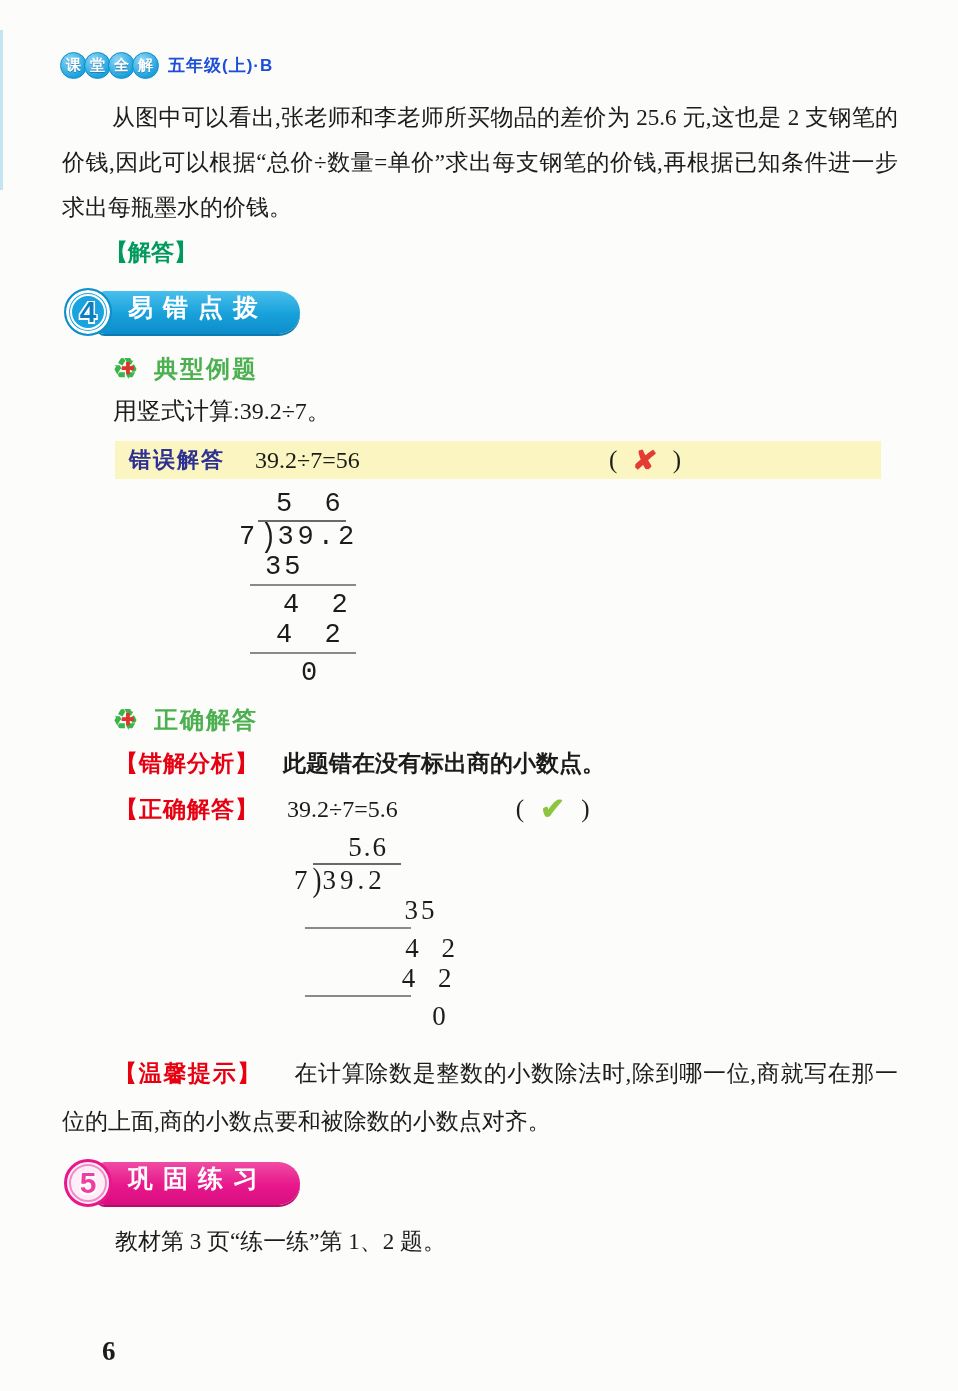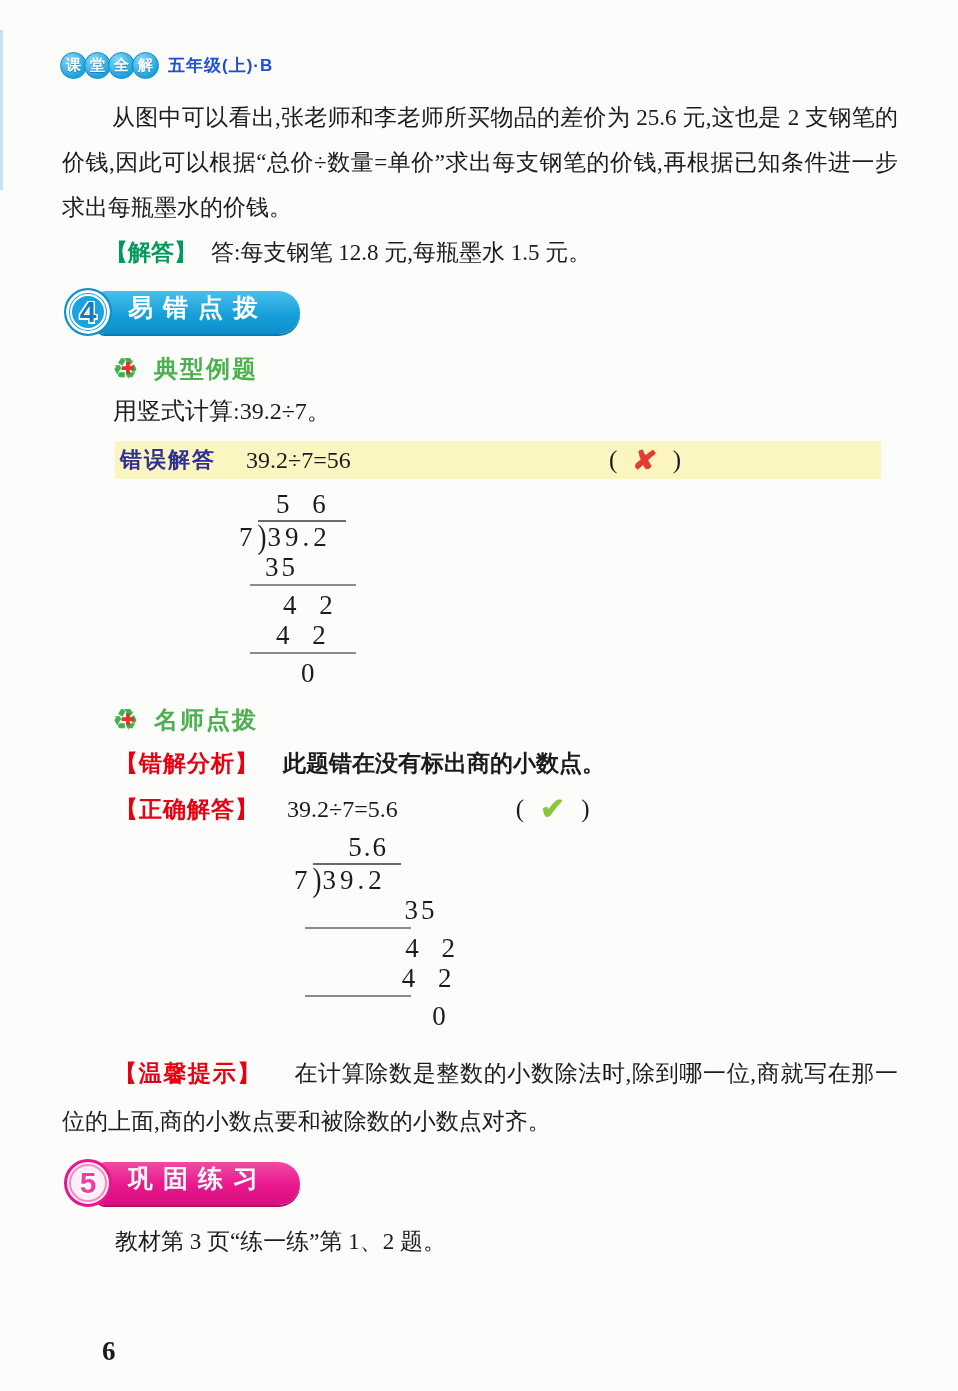--- a/index.html
+++ b/index.html
@@ -29,21 +29,21 @@
   .edition { margin-left: 12px; font-family: "Liberation Sans", sans-serif; font-weight: bold; font-size: 17px; color: #1d4ed8; letter-spacing: 1px; }
 
   
   .intro {
     margin: 16px 60px 0 62px;
     font-size: 23px; line-height: 45px;
     text-align: justify; text-indent: 50px;
   }
 
   
-  .answer { display: flex; margin: 0 60px 0 105px; font-size: 23px; line-height: 45px; }
+  .answer { display: flex; margin: 0 60px 0 105px; font-size: 23px; line-height: 45px; flex-direction: column; }
   .answer-label { color: #009a5c; font-weight: bold; font-family: "Liberation Sans", sans-serif; white-space: nowrap; margin-right: 14px; }
   .answer-lines div { white-space: nowrap; }
 
   
   .section-badge { display: flex; align-items: center; margin: 12px 0 0 64px; height: 50px; }
   .badge-circle {
     width: 48px; height: 48px; border-radius: 50%;
     display: flex; align-items: center; justify-content: center;
     position: relative; z-index: 2;
   }
@@ -70,30 +70,30 @@
   .recycle .plus { position: absolute; left: 50%; top: 46%; transform: translate(-50%, -50%); color: #e0332b; font-size: 16px; font-weight: 900; font-family: "Liberation Sans", sans-serif; }
   .subhead-title { color: #4cb050; font-family: "Liberation Sans", sans-serif; font-weight: bold; font-size: 24px; letter-spacing: 2px; }
 
   .problem { margin: 10px 0 0 113px; font-size: 24px; }
 
   
   .banner {
     margin: 14px 0 0 115px; width: 766px; height: 38px;
     background: #faf5c1; display: flex; align-items: center;
   }
-  .banner-label { font-family: "Liberation Sans", sans-serif; font-weight: bold; color: #2e3192; font-size: 22px; margin-left: 5px; letter-spacing: 2px; }
+  .banner-label { font-family: "Liberation Sans", sans-serif; font-weight: bold; color: #2e3192; font-size: 22px; margin-left: 14px; letter-spacing: 2px; }
   .banner-expr { font-size: 24px; margin-left: 30px; }
   .mark-wrap { display: flex; align-items: center; gap: 16px; font-size: 25px; }
   .banner .mark-wrap { margin-left: auto; margin-right: 200px; }
   .cross { color: #e43b34; font-weight: 900; font-size: 28px; transform: rotate(8deg); }
   .check { color: #8cc63f; font-weight: 900; font-size: 30px; }
 
   
   .longdiv { font-size: 27px; line-height: 30px; color: #1c1c1c; width: 230px; }
-  .ld1 { margin: 10px 0 0 237px; }
+  .ld1 { margin: 10px 0 0 237px; font-family: Liberation Mono, monospace; }
   .ld2 { margin: 6px 0 0 292px; text-align: center; }
   .ld-quot { margin-left: 21px; width: 88px; border-bottom: 2px solid #6a6a6a; padding: 0 0 1px 18px; white-space: pre; }
   .ld1 .ld-quot { word-spacing: 16px; }
   .ld2 .ld-quot { letter-spacing: 2px; padding-left: 22px; }
   .ld-row2 { display: flex; align-items: flex-start; }
   .ld-divisor { margin-left: 2px; }
   .ld-bracket { display: inline-block; transform: scaleY(1.25); margin: 0 1px 0 5px; }
   .ld-dividend { letter-spacing: 4px; }
   .ld-s1 { margin-left: 28px; letter-spacing: 3px; }
   .ld-line { height: 2px; background: #8a8a8a; width: 106px; margin: 2px 0 4px 13px; }
@@ -133,21 +133,20 @@
     <span class="bubble">解</span>
   </div>
   <span class="edition">五年级(上)·B</span>
 </div>
 
 <p class="intro">从图中可以看出,张老师和李老师所买物品的差价为 25.6 元,这也是 2 支钢笔的价钱,因此可以根据“总价÷数量=单价”求出每支钢笔的价钱,再根据已知条件进一步求出每瓶墨水的价钱。</p>
 
 <div class="answer">
   <span class="answer-label">【解答】</span>
   <div class="answer-lines">
-    <div>答:每支钢笔 12.8 元,每瓶墨水 1.5 元。</div>
   </div>
 </div>
 
 <div class="section-badge">
   <div class="badge-circle blue">
     <span class="badge-num blue">4</span>
   </div>
   <div class="badge-pill blue">
     <span>易错点拨</span>
   </div>
@@ -186,21 +185,21 @@
   <div class="ld-s3">4 2</div>
   <div class="ld-line"></div>
   <div class="ld-rem">0</div>
 </div>
 
 <div class="subhead">
   <span class="recycle">
     <span class="rec-glyph">♻</span>
     <span class="plus">✚</span>
   </span>
-  <span class="subhead-title">名师点拨</span>
+  <span class="subhead-title">正确解答</span>
 </div>
 
 <div class="label-row">
   <span class="red-label">【错解分析】</span>
   <span class="row-text">此题错在没有标出商的小数点。</span>
 </div>
 
 <div class="label-row">
   <span class="red-label">【正确解答】</span>
   <span class="row-expr">39.2÷7=5.6</span>

